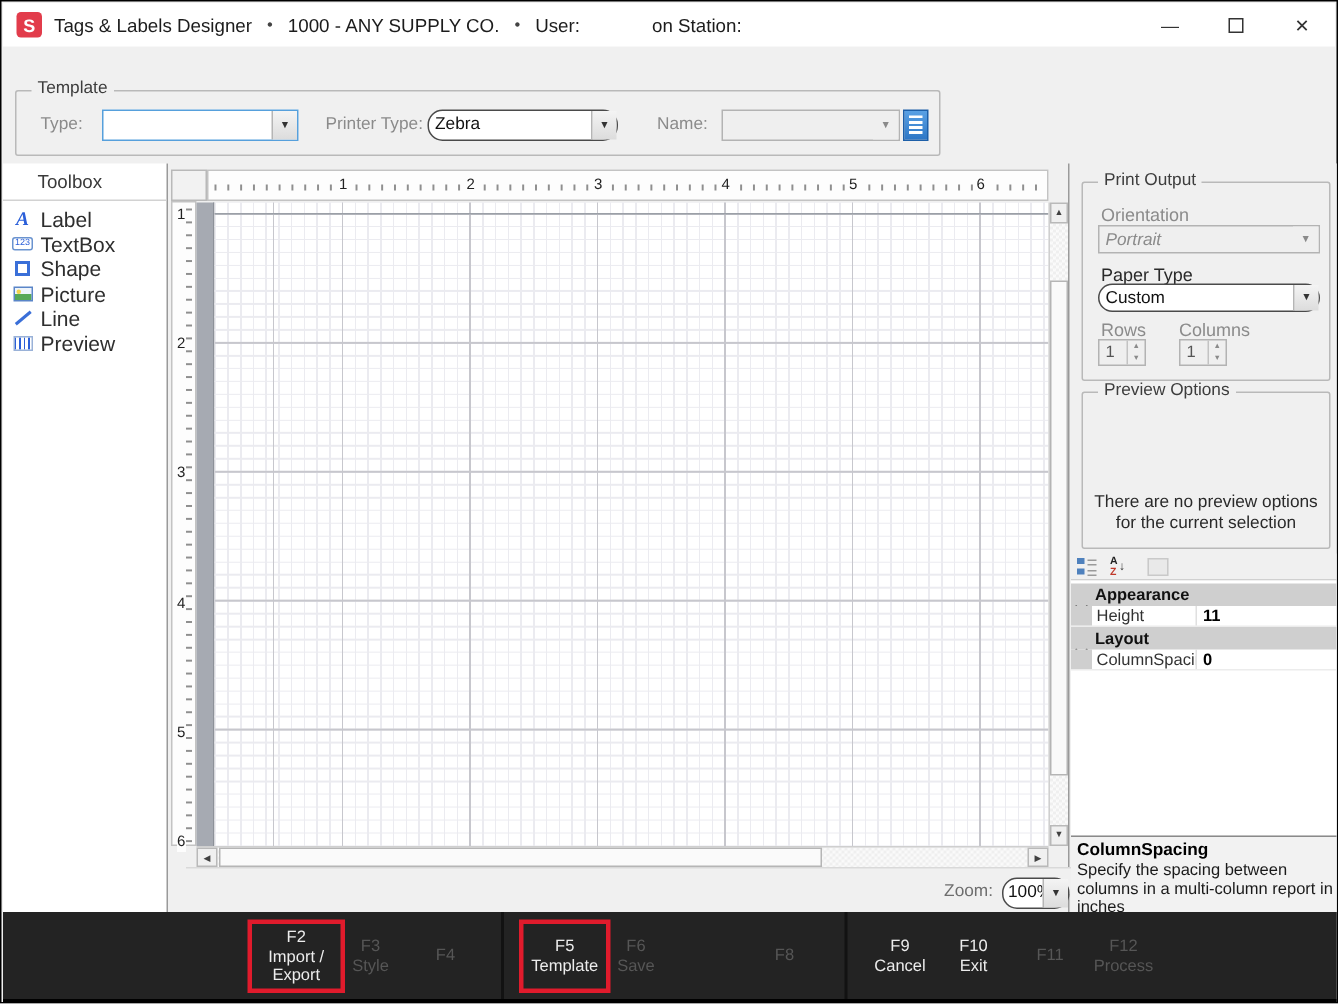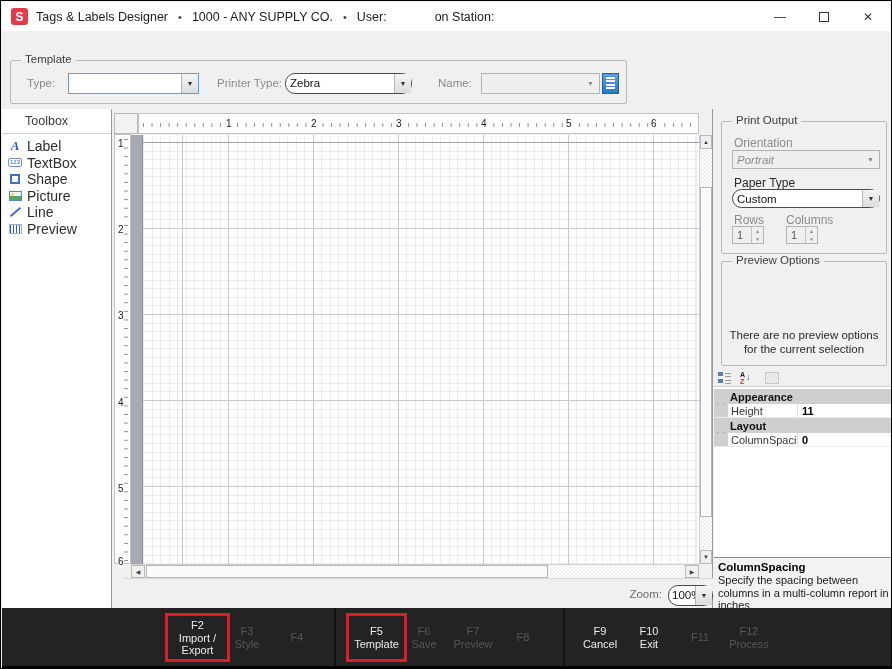--- a/index.html
+++ b/index.html
@@ -366,24 +366,20 @@
     </div>
     <div class="fn-sep" style="left:332px;"></div>
     <div class="fn-key fn-enabled fn-hl" style="left:344px;width:61px;">
       <span class="k">F5</span>
         <span class="l">Template</span>
     </div>
     <div class="fn-key fn-disabled" style="left:392px;">
       <span class="k">F6</span>
         <span class="l">Save</span>
     </div>
-    <div class="fn-key fn-disabled" style="left:441px;">
-      <span class="k">F7</span>
-        <span class="l">Preview</span>
-    </div>
     <div class="fn-key fn-disabled" style="left:491px;">
       <span class="k">F8</span>
         <span class="l"></span>
     </div>
     <div class="fn-sep" style="left:561px;"></div>
     <div class="fn-key fn-enabled" style="left:568px;">
       <span class="k">F9</span>
         <span class="l">Cancel</span>
     </div>
     <div class="fn-key fn-enabled" style="left:617px;">

